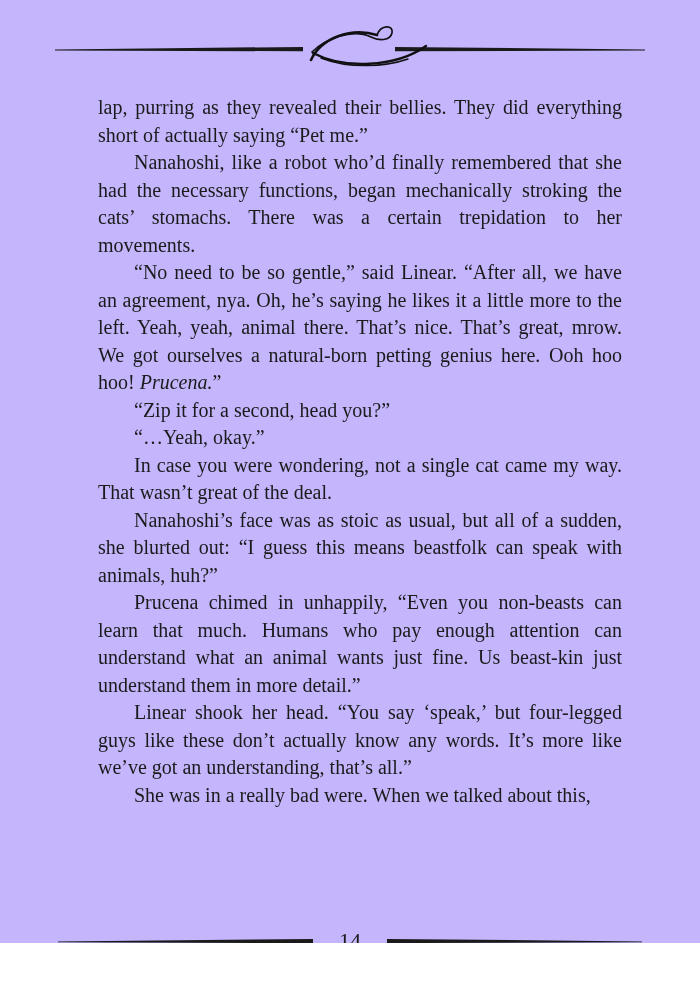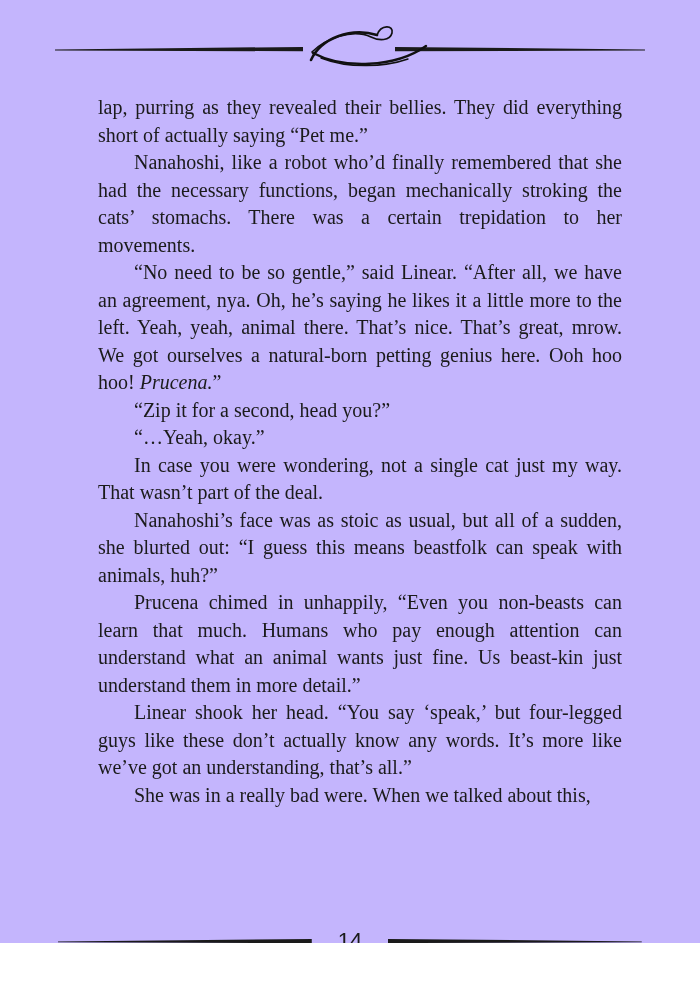--- a/index.html
+++ b/index.html
@@ -58,21 +58,21 @@
     height: 8px;
   }
   .footer-rule svg {
     display: block;
     width: 100%;
     height: 100%;
   }
   .page-number {
     flex: 0 0 auto;
     margin: 0 26px;
-    font-family: Liberation Sans, sans-serif;
+    font-family: Liberation Serif, serif;
     font-size: 22px;
     color: #1a1a1a;
     line-height: 1;
   }
 </style>
 </head>
 <body>
 
 <div class="book-page">
 
@@ -91,21 +91,21 @@
       </g>
     </svg>
   </div>
 
   <div class="text-block">
       <p><span>lap, purring as they revealed their bellies. They did everything short of actually saying “Pet me.”</span></p>
       <p class="indent"><span>Nanahoshi, like a robot who’d finally remembered that she had the necessary functions, began mechanically stroking the cats’ stomachs. There was a certain trepidation to her movements.</span></p>
       <p class="indent"><span>“No need to be so gentle,” said Linear. “After all, we have an agreement, nya. Oh, he’s saying he likes it a little more to the left. Yeah, yeah, animal there. That’s nice. That’s great, mrow. We got ourselves a natural-born petting genius here. Ooh hoo hoo! </span><i>Prucena.</i><span>”</span></p>
       <p class="indent"><span>“Zip it for a second, head you?”</span></p>
       <p class="indent"><span>“…Yeah, okay.”</span></p>
-      <p class="indent"><span>In case you were wondering, not a single cat just my way. That wasn’t part of the deal.</span></p>
+      <p class="indent"><span>In case you were wondering, not a single cat came my way. That wasn’t great of the deal.</span></p>
       <p class="indent"><span>Nanahoshi’s face was as stoic as usual, but all of a sudden, she blurted out: “I guess this means beastfolk can speak with animals, huh?”</span></p>
       <p class="indent"><span>Prucena chimed in unhappily, “Even you non-beasts can learn that much. Humans who pay enough attention can understand what an animal wants just fine. Us beast-kin just understand them in more detail.”</span></p>
       <p class="indent"><span>Linear shook her head. “You say ‘speak,’ but four-legged guys like these don’t actually know any words. It’s more like we’ve got an understanding, that’s all.”</span></p>
       <p class="indent"><span>She was in a really bad were. When we talked about this,</span></p>
     </div>
 
   <div class="page-footer">
     <div class="footer-rule">
       <svg viewBox="0 0 100 8" preserveAspectRatio="none">
         <polygon points="0,4.4 100,1.9 100,6.1 0,5.2" fill="#1a1a1a"></polygon>

